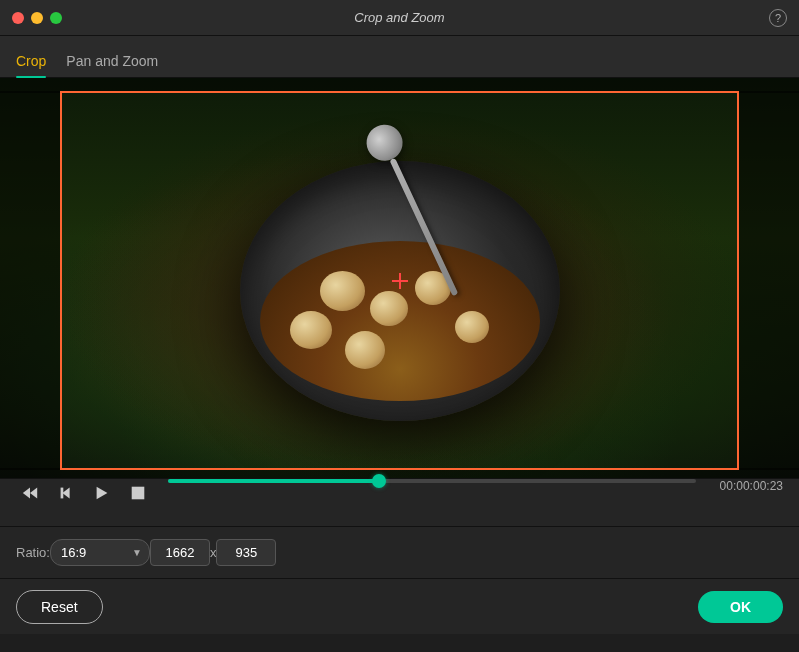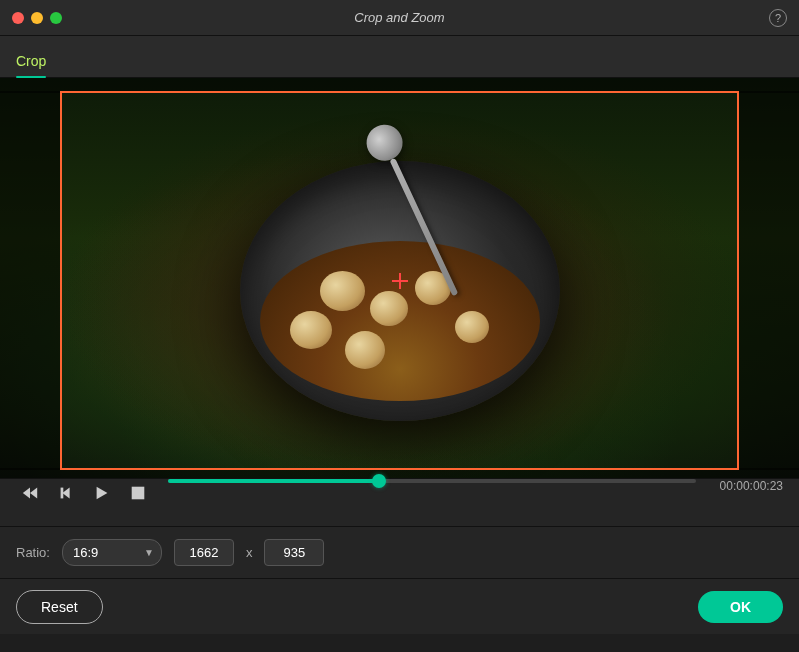--- a/index.html
+++ b/index.html
@@ -71,21 +71,21 @@
       border-bottom: 1px solid #111;
     }
     .tab {
       font-size: 14px;
       color: #aaa;
       padding-bottom: 8px;
       cursor: pointer;
       position: relative;
     }
     .tab.active {
-      color: #bef264;
+      color: #eab308;
     }
     .tab.active::after {
       content: '';
       position: absolute;
       bottom: -1px;
       left: 0;
       right: 0;
       height: 2px;
       background: #00c896;
       border-radius: 1px;
@@ -318,21 +318,20 @@
     }
 
     
     .ratio-bar {
       width: 100%;
       height: 52px;
       background: #252525;
       display: flex;
       align-items: center;
       padding: 0 16px;
-      gap: 12px;
       border-top: 1px solid #111;
     }
     .ratio-label {
       font-size: 13px;
       color: #aaa;
     }
     .ratio-select-wrapper {
       position: relative;
       display: inline-flex;
       align-items: center;
@@ -414,20 +413,23 @@
   <span class="titlebar-title">Crop and Zoom</span>
   <div class="titlebar-help">
     <span>?</span>
   </div>
 </div>
 
 <div class="tabs">
   <div class="tab active">
     <span>Crop</span>
   </div>
+  <div class="tab">
+    <span>Pan and Zoom</span>
+  </div>
 </div>
 
 <div class="video-area">
 
   <div class="food-image"></div>
 
   <div class="bowl">
     <div class="bowl-contents">
 
       <div class="food-dot" style="width:45px;height:40px;left:60px;top:30px;"></div>

